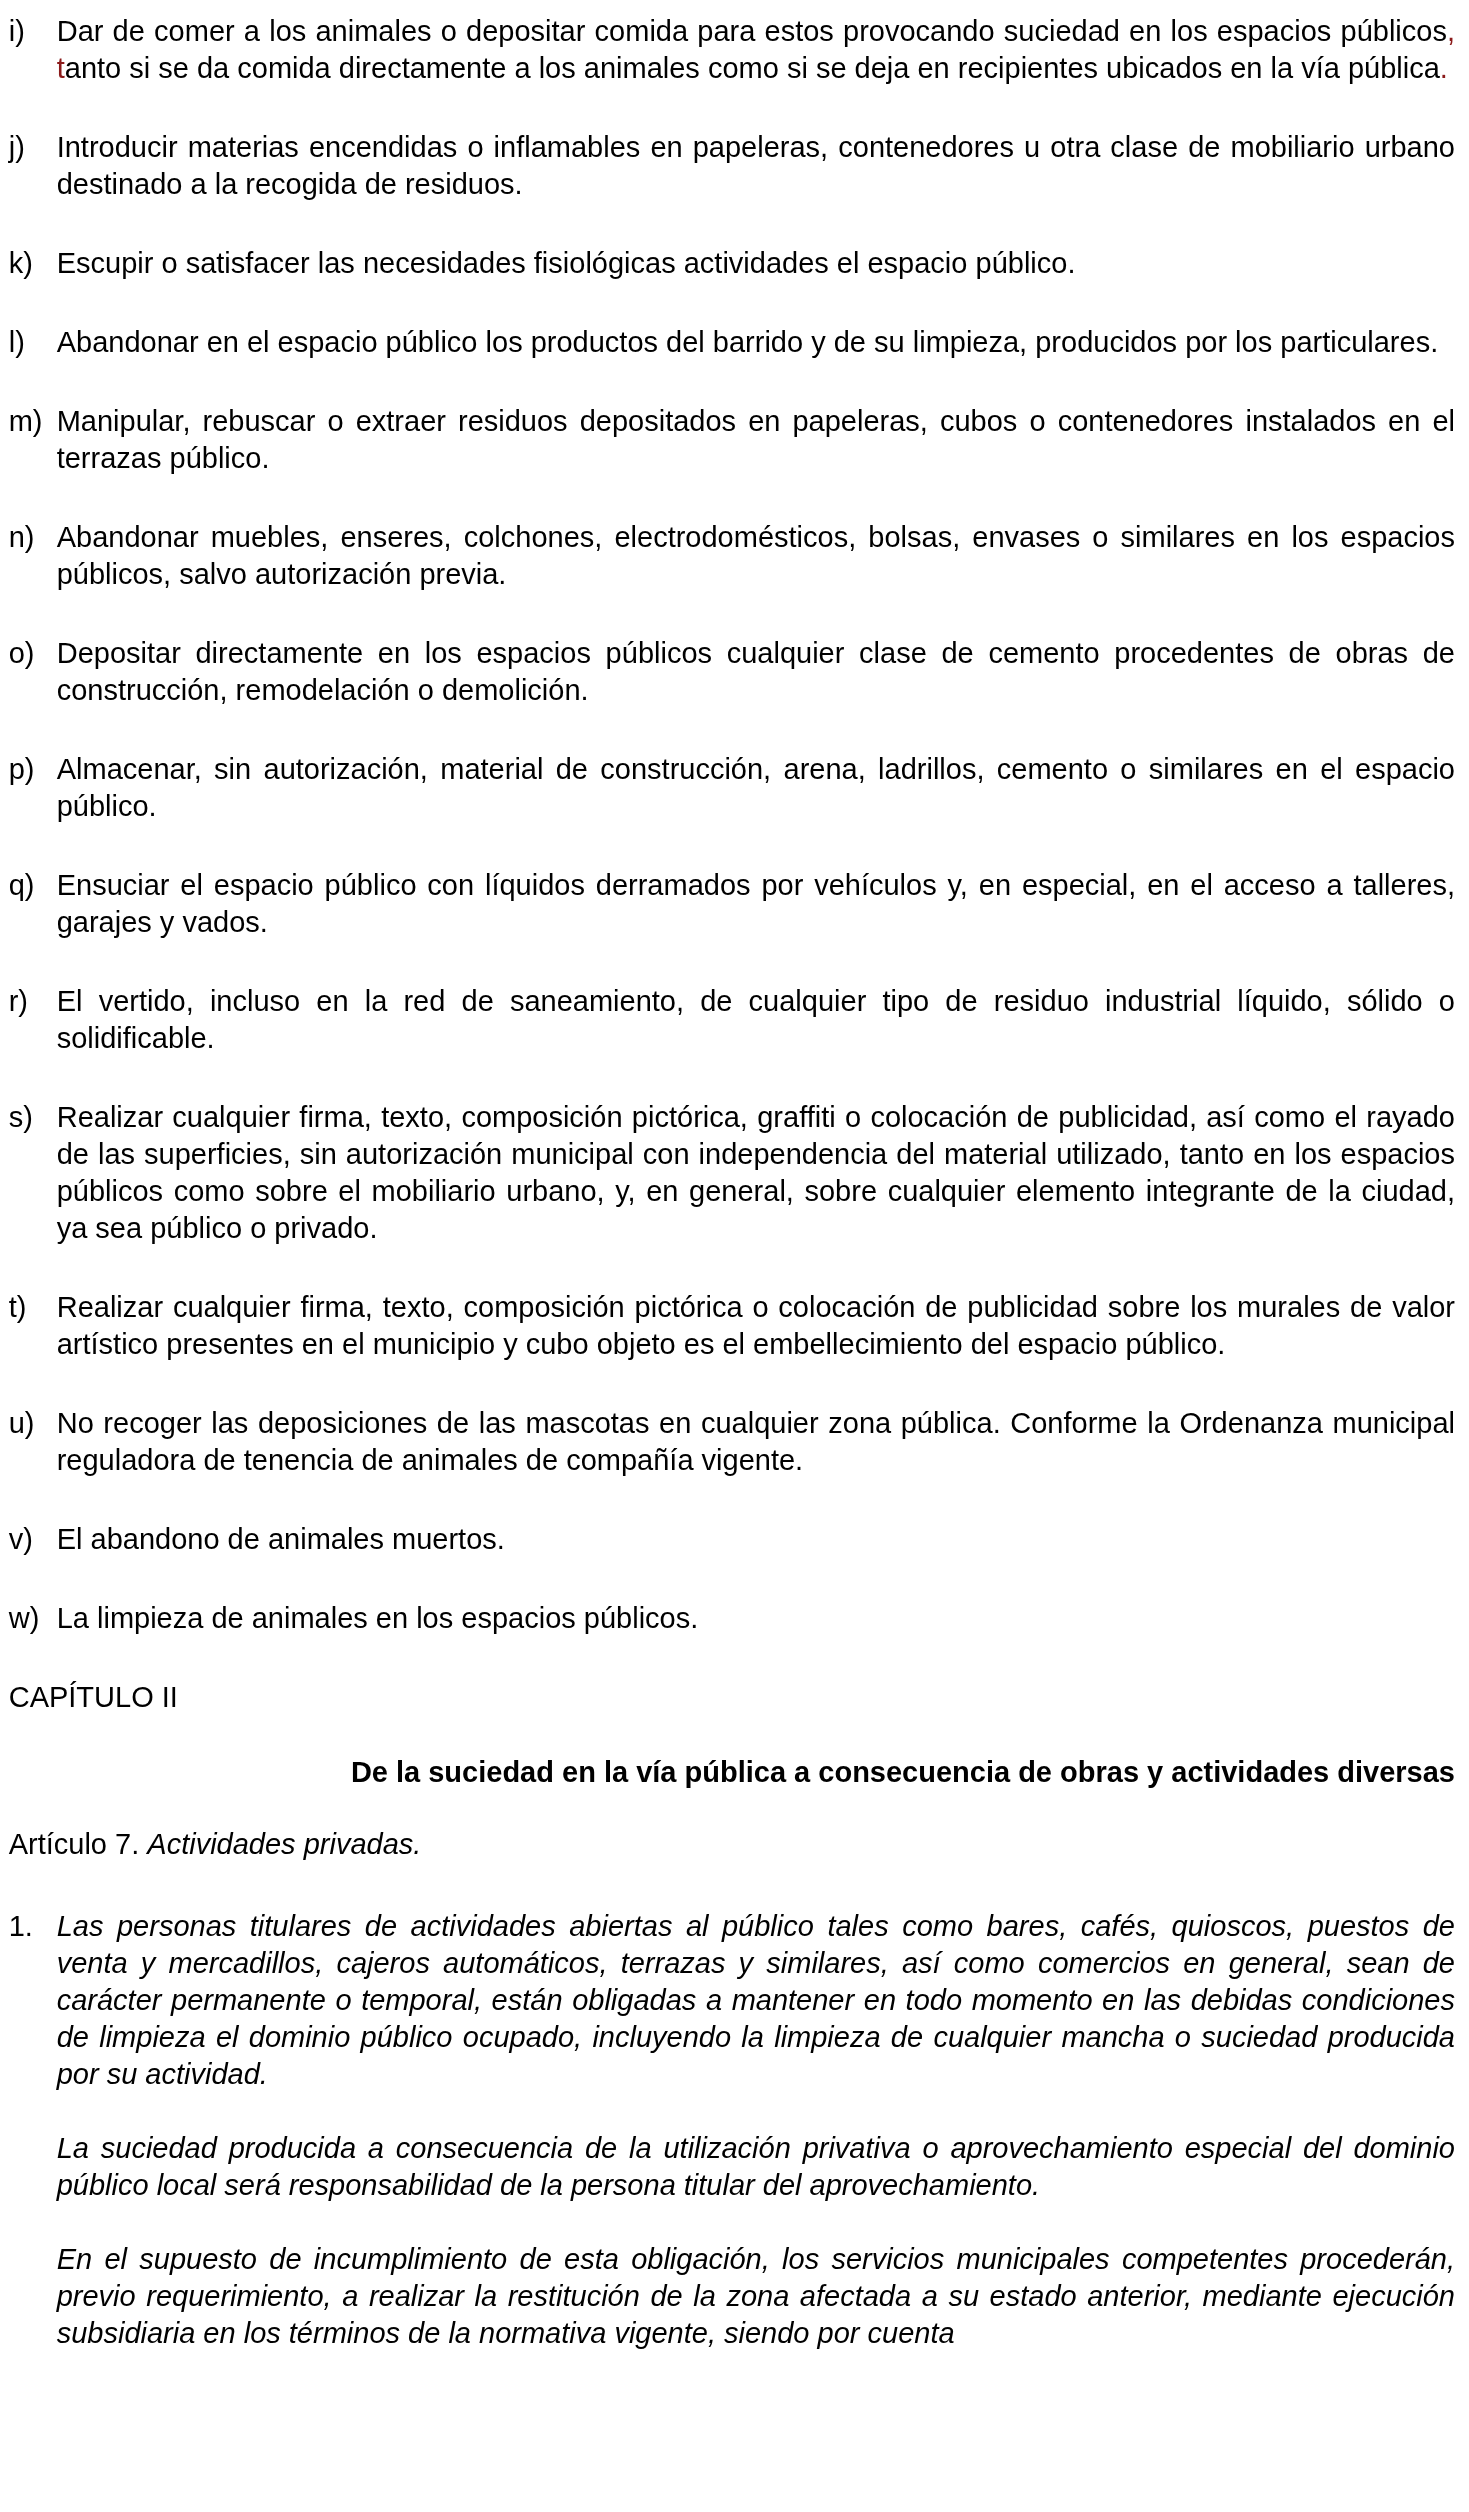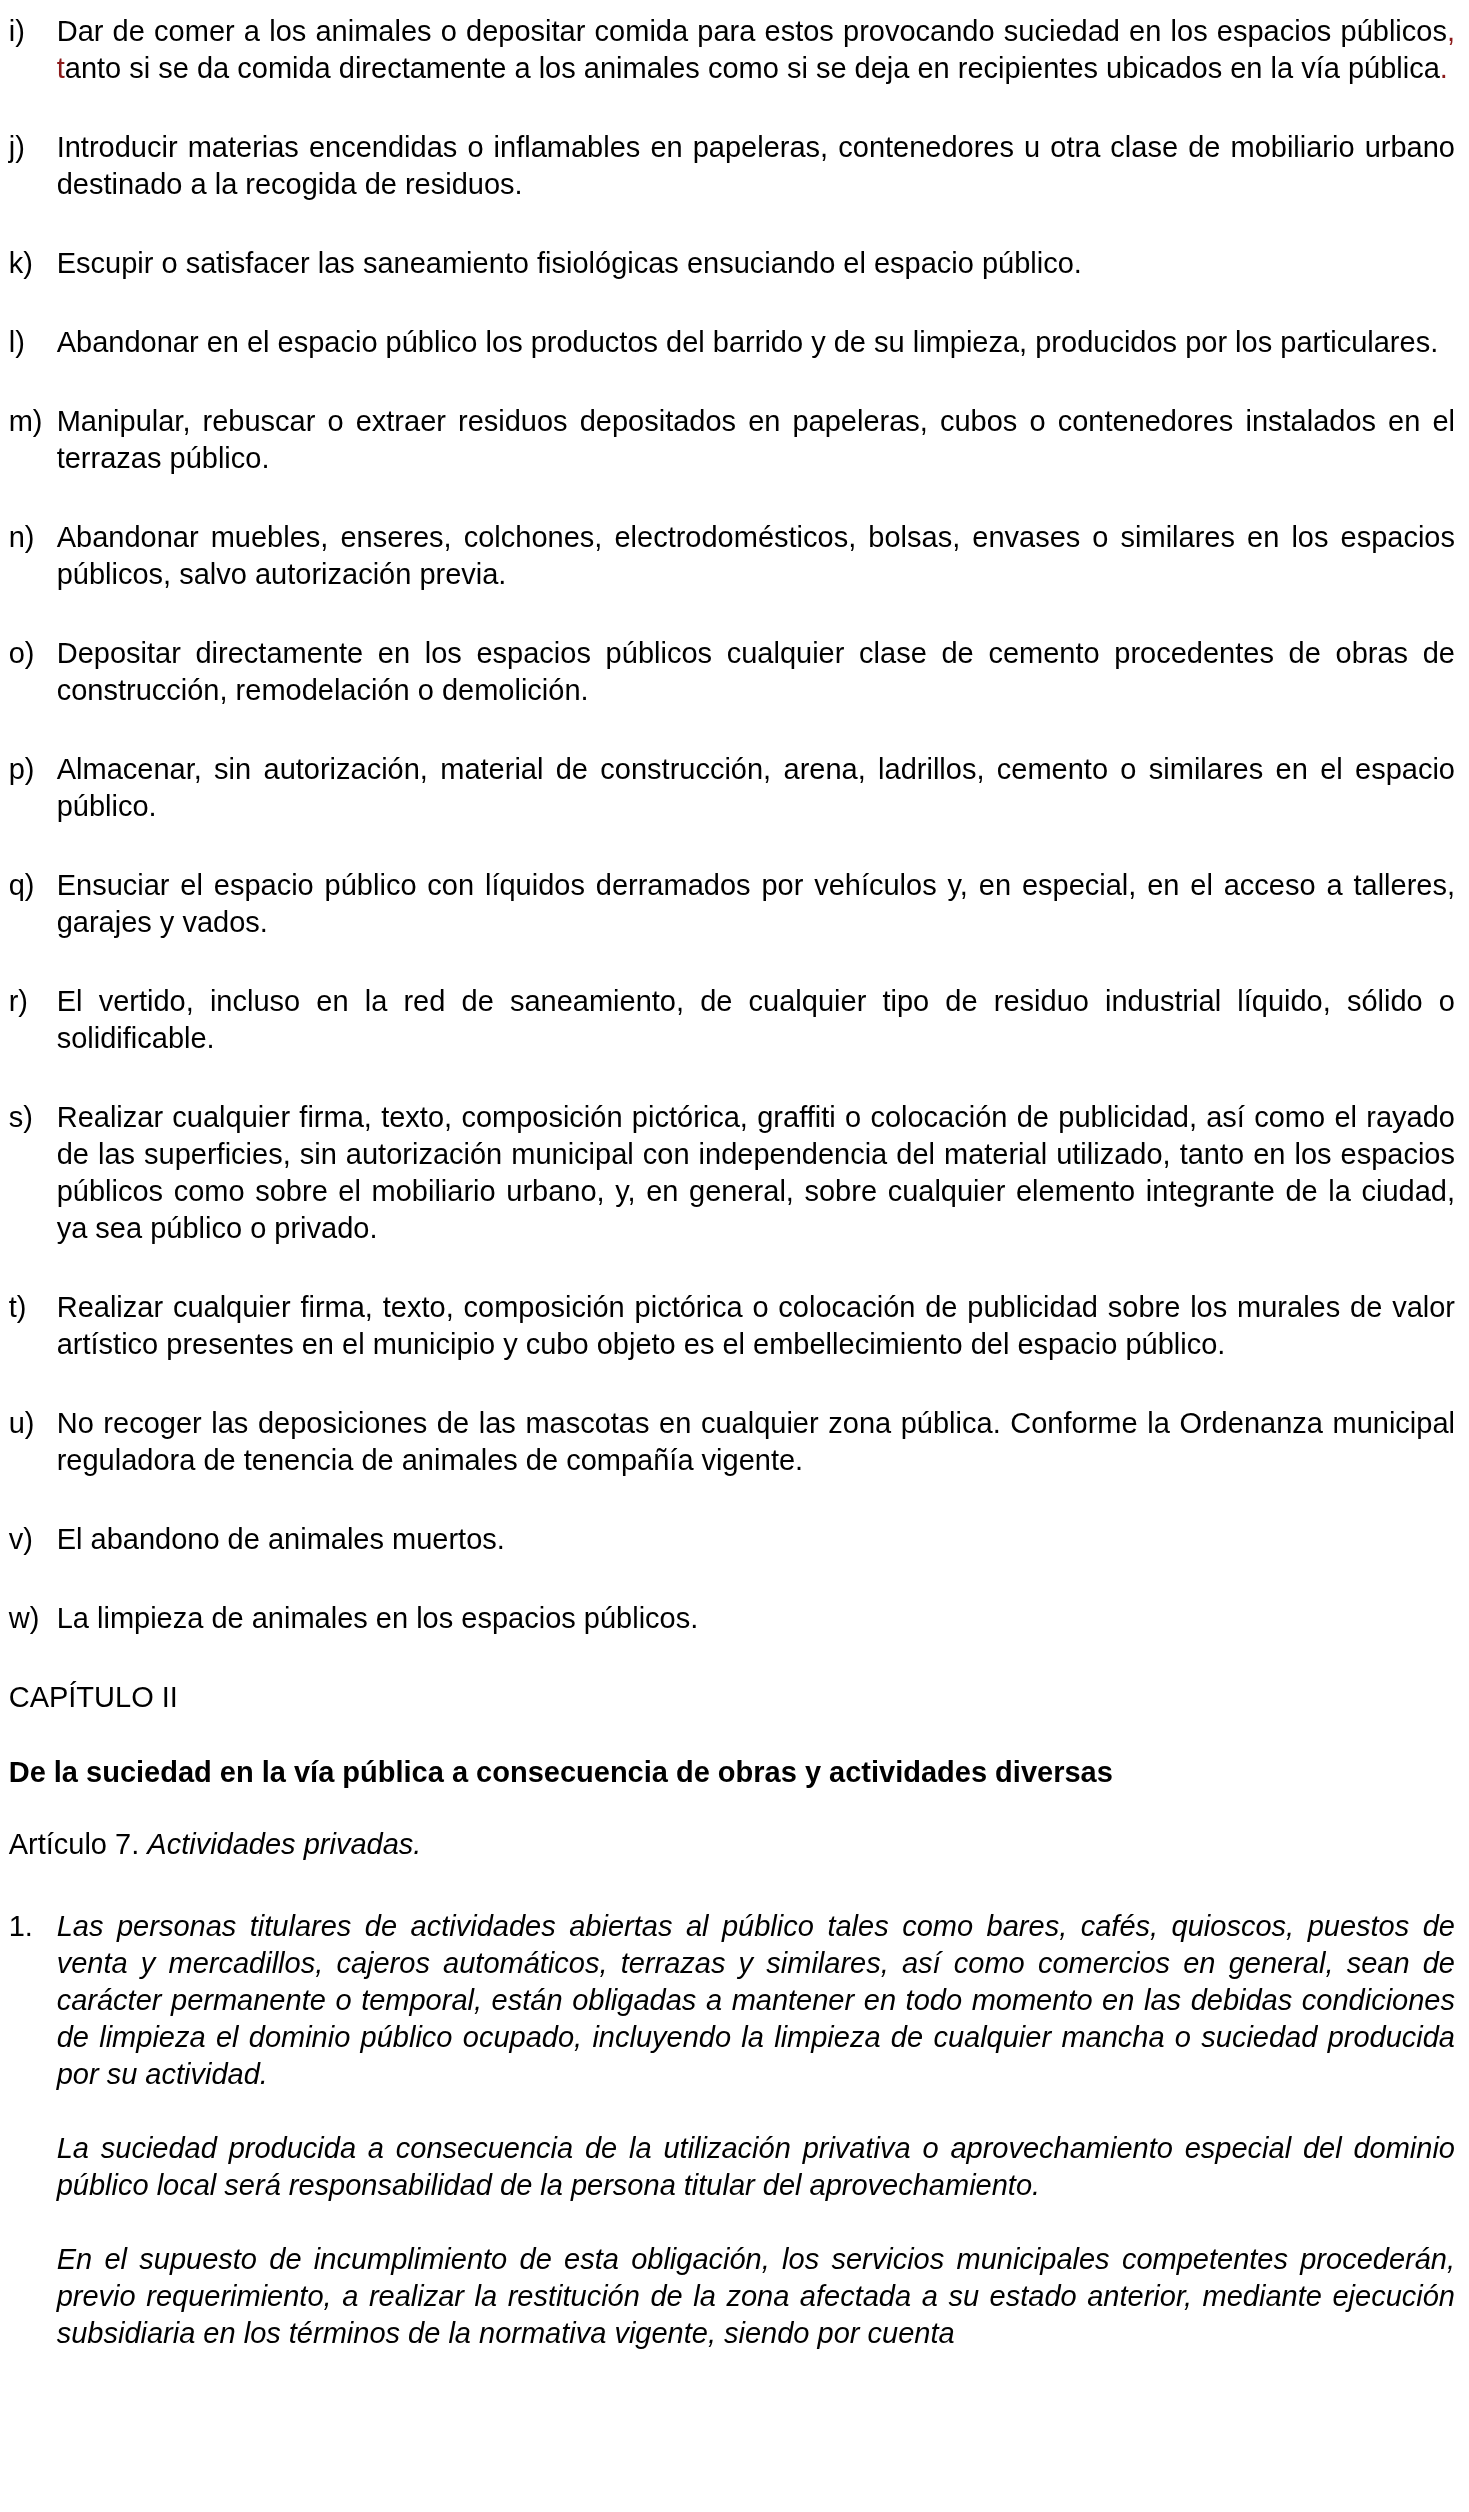--- a/index.html
+++ b/index.html
@@ -35,21 +35,21 @@
     text-align: justify;
     margin: 0 0 37px 0;
     font-style: italic;
   }
   .para:last-child { margin-bottom: 0; margin-top: 15px; }
   .chapter-heading {
     text-align: left;
     margin: 12.2px 0 38px 0;
   }
   .chapter-subtitle {
-    text-align: left;
+    text-align: right;
     font-weight: bold;
     margin: 0 0 35px 0;
   }
   .article-line {
     margin: 0 0 45px 0;
     text-align: left;
   }
   .article-line .article-title { font-style: italic; margin-top: 8px; }
   .red { color: #8b1a1a; }
 </style>
@@ -63,21 +63,21 @@
     <span class="body"><span>Dar de comer a los animales o depositar comida para estos provocando suciedad en los espacios públicos</span><span class="red">,</span><span> </span><span class="red">t</span><span>anto si se da comida directamente a los animales como si se deja en recipientes ubicados en la vía pública</span><span class="red">.</span></span>
   </div>
 
   <div class="item">
     <span class="marker">j)</span>
     <span class="body">Introducir materias encendidas o inflamables en papeleras, contenedores u otra clase de mobiliario urbano destinado a la recogida de residuos.</span>
   </div>
 
   <div class="item">
     <span class="marker">k)</span>
-    <span class="body">Escupir o satisfacer las saneamiento fisiológicas ensuciando el espacio público.</span>
+    <span class="body">Escupir o satisfacer las necesidades fisiológicas actividades el espacio público.</span>
   </div>
 
   <div class="item">
     <span class="marker">l)</span>
     <span class="body">Abandonar en el espacio público los productos del barrido y de su limpieza, producidos por los particulares.</span>
   </div>
 
   <div class="item">
     <span class="marker">m)</span>
     <span class="body">Manipular, rebuscar o extraer residuos depositados en papeleras, cubos o contenedores instalados en el terrazas público.</span>

